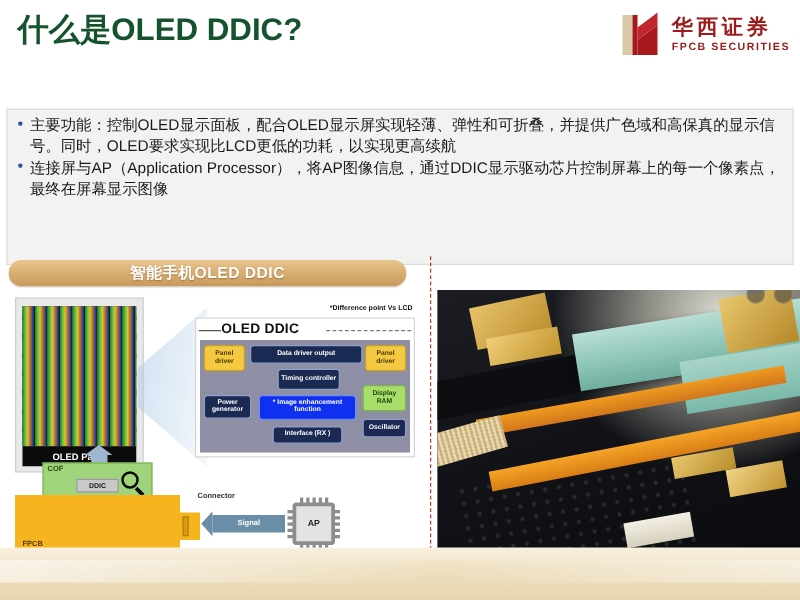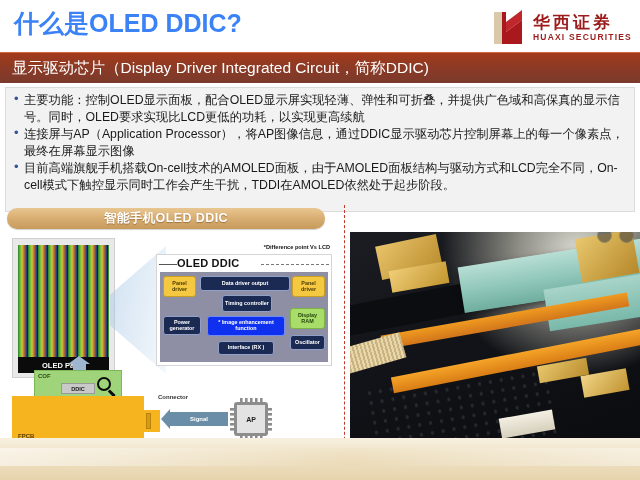--- a/index.html
+++ b/index.html
@@ -15,21 +15,21 @@
     background: #ffffff;
   }
 
   
   .title-row {
     position: absolute; left: 0; top: 0; width: 640px; height: 52px;
     background: #ffffff;
   }
   .slide-title {
     position: absolute; left: 14px; top: 7px;
-    font-size: 25px; font-weight: bold; color: #3b82f6;
+    font-size: 25px; font-weight: bold; color: #14532d;
     letter-spacing: 0px; white-space: nowrap;
   }
   .logo {
     position: absolute; right: 8px; top: 8px;
     display: flex; align-items: center; gap: 7px;
   }
   .logo-mark { position: relative; width: 34px; height: 38px; }
   .logo-text { display: flex; flex-direction: column; align-items: flex-start; text-align: right; }
   .logo-cn {
     font-size: 17px; font-weight: bold; color: #9c1c1c;
@@ -392,33 +392,29 @@
       <div class="logo-mark">
         <svg width="34" height="38" viewBox="0 0 34 38" aria-hidden="true">
           <polygon points="2,4 10,4 10,36 2,36" fill="#d9c9a8"></polygon>
           <polygon points="10,4 14,4 14,36 10,36" fill="#a8181c"></polygon>
           <polygon points="14,14 30,2 30,12 14,24" fill="#c0272d"></polygon>
           <polygon points="14,24 30,12 30,36 14,36" fill="#a8181c"></polygon>
         </svg>
       </div>
       <div class="logo-text">
         <div class="logo-cn">华西证券</div>
-        <div class="logo-en">HUAXI SECURITIES</div>
+        <div class="logo-en">FPCB SECURITIES</div>
       </div>
     </div>
   </div>
 
-  <div class="section-banner">
-    <div class="section-banner-text">显示驱动芯片（Display Driver Integrated Circuit，简称DDIC)</div>
-  </div>
 
   <div class="body-box">
     <div class="bullet">主要功能：控制OLED显示面板，配合OLED显示屏实现轻薄、弹性和可折叠，并提供广色域和高保真的显示信号。同时，OLED要求实现比LCD更低的功耗，以实现更高续航</div>
     <div class="bullet">连接屏与AP（Application Processor），将AP图像信息，通过DDIC显示驱动芯片控制屏幕上的每一个像素点，最终在屏幕显示图像</div>
-    <div class="bullet">目前高端旗舰手机搭载On-cell技术的AMOLED面板，由于AMOLED面板结构与驱动方式和LCD完全不同，On-cell模式下触控显示同时工作会产生干扰，TDDI在AMOLED依然处于起步阶段。</div>
   </div>
 
   <div class="cap cap-left">
     <span class="cap-text">智能手机OLED DDIC</span>
   </div>
 
   <div class="v-divider"></div>
 
   <div class="left-panel">
 

